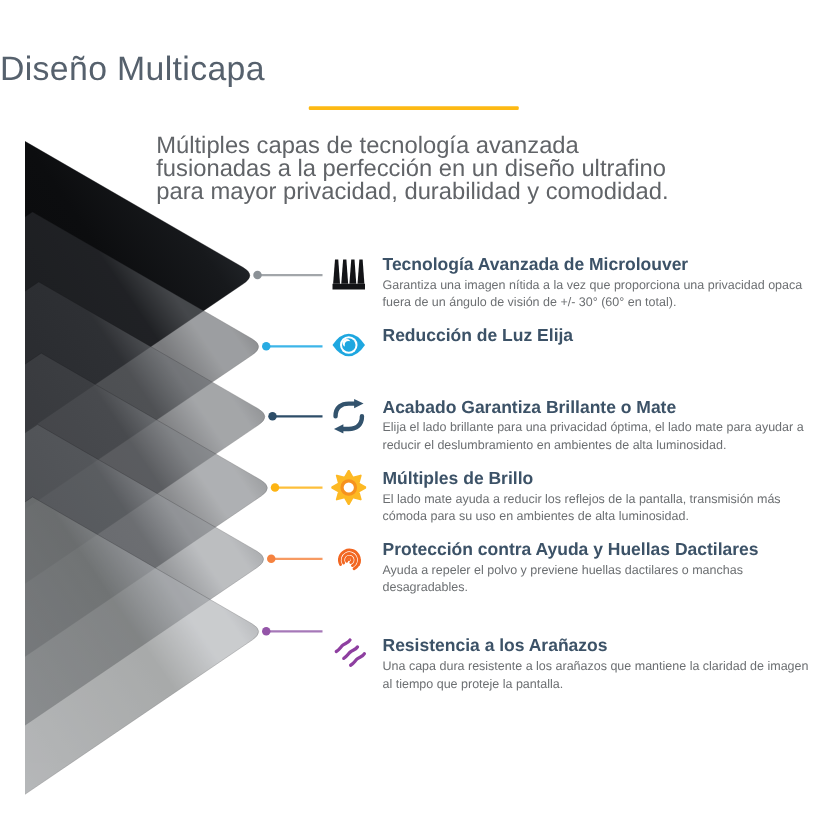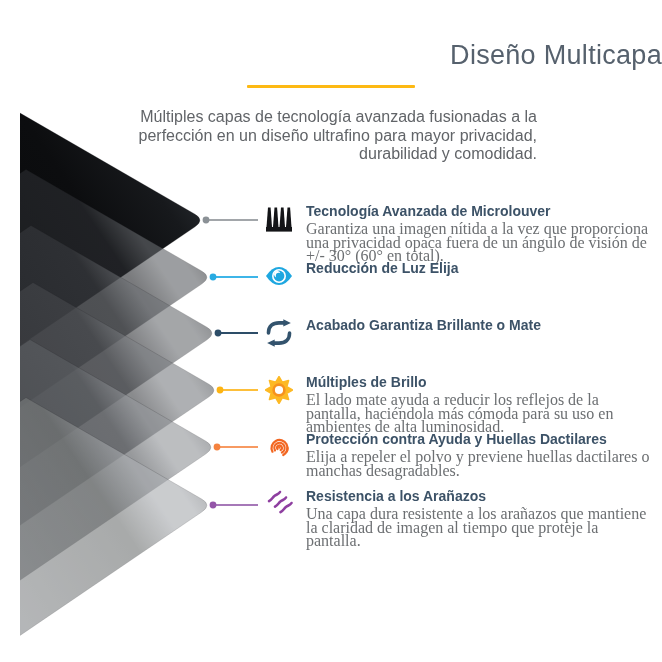--- a/index.html
+++ b/index.html
@@ -4,37 +4,37 @@
 <style>
   html,body{margin:0;padding:0;}
   body{
     width:662px;height:662px;position:relative;overflow:hidden;
     background:#ffffff;
     font-family:"Liberation Sans","DejaVu Sans",sans-serif;
     -webkit-font-smoothing:antialiased;
   }
   .page{position:absolute;inset:0;}
   
-  .header{position:absolute;top:0;left:0;width:662px;text-align:right;z-index:3;}
+  .header{position:absolute;top:0;left:0;width:662px;text-align:left;z-index:3;}
   .page-title{
     margin-top:40px;font-size:27px;font-weight:400;color:#56616d;letter-spacing:.3px;
   }
   .accent-rule{
     width:168px;height:3px;margin:14px auto 0 auto;background:#fdb913;border-radius:1px;
   }
   .subtitle{
-    margin:20px auto 0 auto;width:412px;font-size:16px;line-height:18.5px;color:#616468;
+    margin:20px auto 0 auto;width:412px;font-size:19px;line-height:18.5px;color:#616468;
   }
   
   .layers-svg{position:absolute;left:0;top:0;z-index:1;}
   
   .feature{position:absolute;left:265px;display:flex;gap:13px;width:392px;z-index:4;}
   .feature-icon{width:28px;height:28px;flex:0 0 28px;margin-top:2px;}
   .feature-title{font-size:14px;font-weight:600;color:#3c5267;line-height:17px;}
-  .feature-desc{font-size:16px;color:#6c6f72;line-height:13.5px;margin-top:2px;max-width:350px;font-family:Liberation Serif, serif;}
+  .feature-desc{font-size:10px;color:#6c6f72;line-height:13.5px;margin-top:2px;max-width:350px;}
 </style>
 </head>
 <body>
 
 <div class="page">
 
   <svg class="layers-svg" width="662" height="662" viewBox="0 0 662 662" aria-hidden="true">
     <defs>
       <clipPath id="clipLeft">
           <rect x="20" y="0" width="642" height="662"></rect>
@@ -156,57 +156,58 @@
           <path d="M22.8,13 C22.8,19.8 18.4,22.4 13,22.4 L8.5,22.4"></path>
         </g>
         <g fill="#33536d">
           <polygon points="17,0.2 24,3.6 17,7"></polygon>
           <polygon points="9,19 2,22.4 9,25.8"></polygon>
         </g>
       </svg>
     </div>
     <div class="feature-text">
       <div class="feature-title">Acabado Garantiza Brillante o Mate</div>
+      <div class="feature-desc">Elija el lado brillante para una privacidad óptima, el lado mate para ayudar a reducir el deslumbramiento en ambientes de alta luminosidad.</div>
     </div>
   </div>
 
   <div class="feature" style="top:374px">
     <div class="feature-icon">
       <svg width="28" height="28" viewBox="0 0 26 26">
         <polygon stroke-linejoin="round" stroke-width="1.5" stroke="#fdb924" points="13,0.5 15.99,5.79 21.84,4.16 20.21,10.01 25.5,13 20.21,15.99 21.84,21.84 15.99,20.21 13,25.5 10.01,20.21 4.16,21.84 5.79,15.99 0.5,13 5.79,10.01 4.16,4.16 10.01,5.79" fill="#fdb924"></polygon>
         <circle cx="13" cy="13" r="5" fill="#ffffff" stroke-width="2.4" stroke="#f6921e"></circle>
       </svg>
     </div>
     <div class="feature-text">
       <div class="feature-title">Múltiples de Brillo</div>
-      <div class="feature-desc">El lado mate ayuda a reducir los reflejos de la pantalla, haciéndola más cómoda para su uso en ambientes de alta luminosidad.</div>
+      <div class="feature-desc">El lado mate ayuda a reducir los reflejos de la pantalla, transmisión más cómoda para su uso en ambientes de alta luminosidad.</div>
     </div>
   </div>
 
   <div class="feature" style="top:431px">
     <div class="feature-icon">
       <svg width="28" height="28" viewBox="0 0 26 26">
         <g transform="rotate(-28 13 13)">
           <g fill="none" stroke-linecap="round" stroke-width="2.1" stroke="#f26722">
             <path d="M10.8,14 A2.2,2.2 0 1 1 13,16.2"></path>
             <path d="M8.2,14 A4.8,4.8 0 1 1 13,18.8"></path>
             <path d="M5.6,14 A7.4,7.4 0 1 1 13,21.4"></path>
             <path d="M19.6,17.6 A7.4,7.4 0 0 1 17.4,20.2"></path>
           </g>
           <circle cx="13" cy="13.6" r="1.1" fill="#f26722"></circle>
         </g>
       </svg>
     </div>
     <div class="feature-text">
       <div class="feature-title">Protección contra Ayuda y Huellas Dactilares</div>
-      <div class="feature-desc">Elija a repeler el polvo y previene huellas dactilares o manchas desagradables.</div>
-    </div>
-  </div>
-
-  <div class="feature" style="top:488px">
+      <div class="feature-desc">Ayuda a repeler el polvo y previene huellas dactilares o manchas desagradables.</div>
+    </div>
+  </div>
+
+  <div class="feature" style="top:508px">
     <div class="feature-icon">
       <svg width="28" height="28" viewBox="0 0 28 28">
         <g fill="none" stroke-linecap="round" stroke-width="2.6" stroke="#8e3fa0">
           <path d="M15,2 c-1.2,2.2 -3.8,2.6 -5.6,4 c-1.8,1.4 -2.6,3.6 -5.4,5.2"></path>
           <path d="M21,7.5 c-1.2,2.2 -3.8,2.6 -5.6,4 c-1.8,1.4 -2.6,3.6 -5.4,5.2"></path>
           <path d="M26.5,13 c-1.2,2.2 -3.8,2.6 -5.6,4 c-1.8,1.4 -2.6,3.6 -5.4,5.2"></path>
         </g>
       </svg>
     </div>
     <div class="feature-text">

